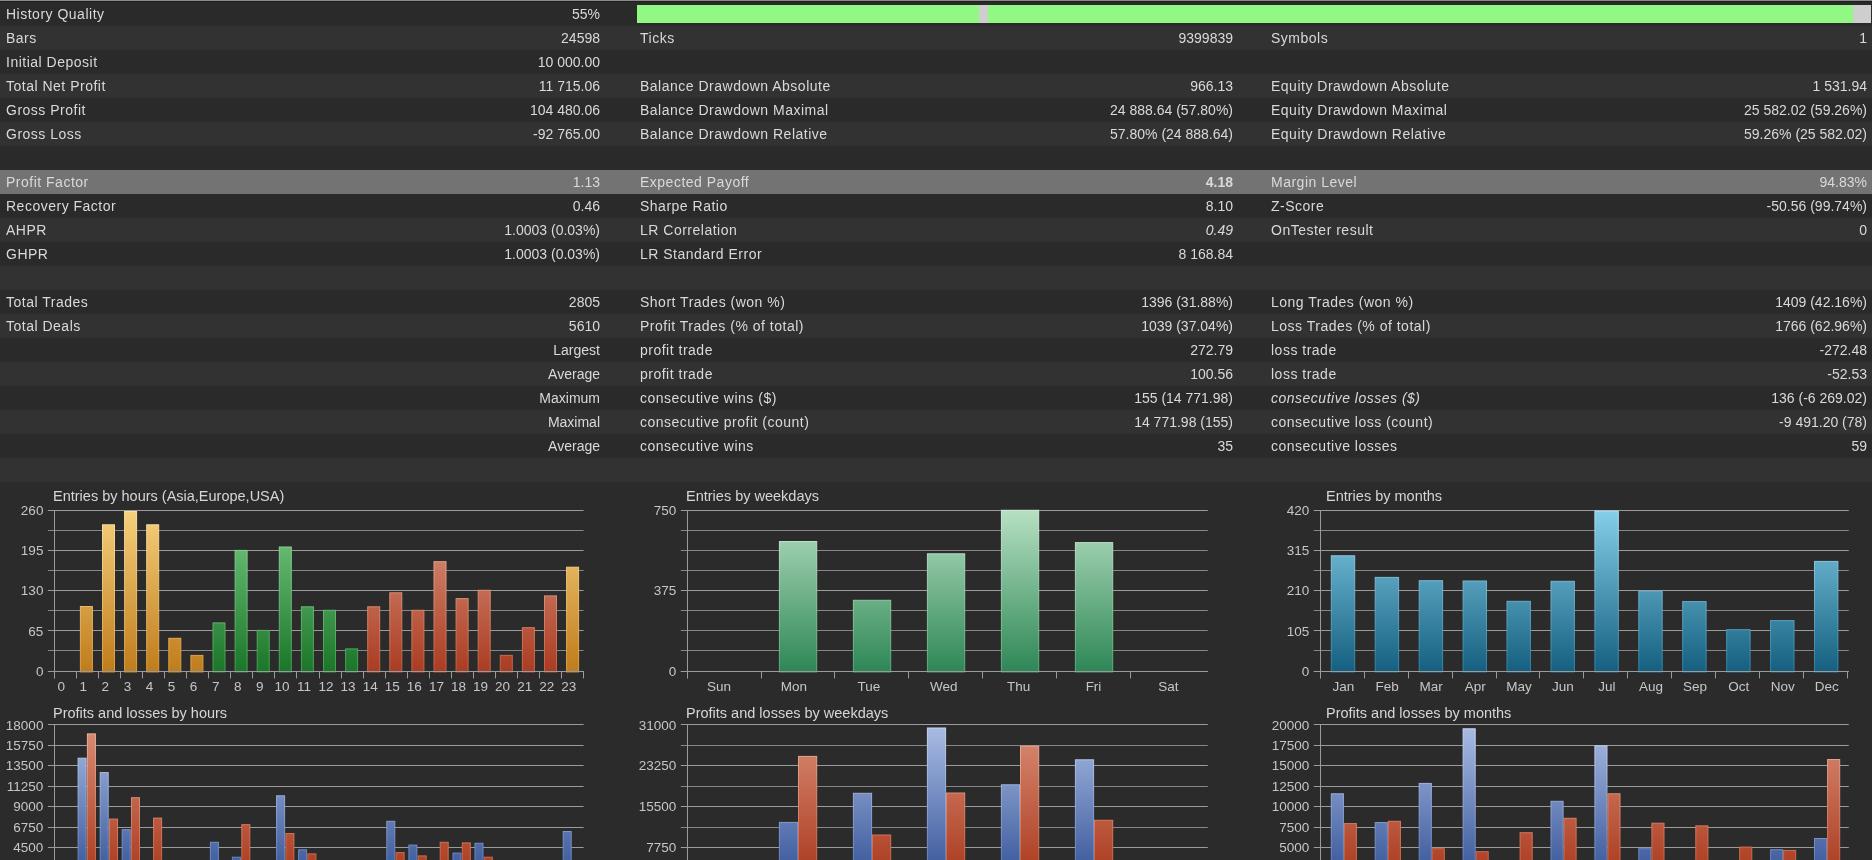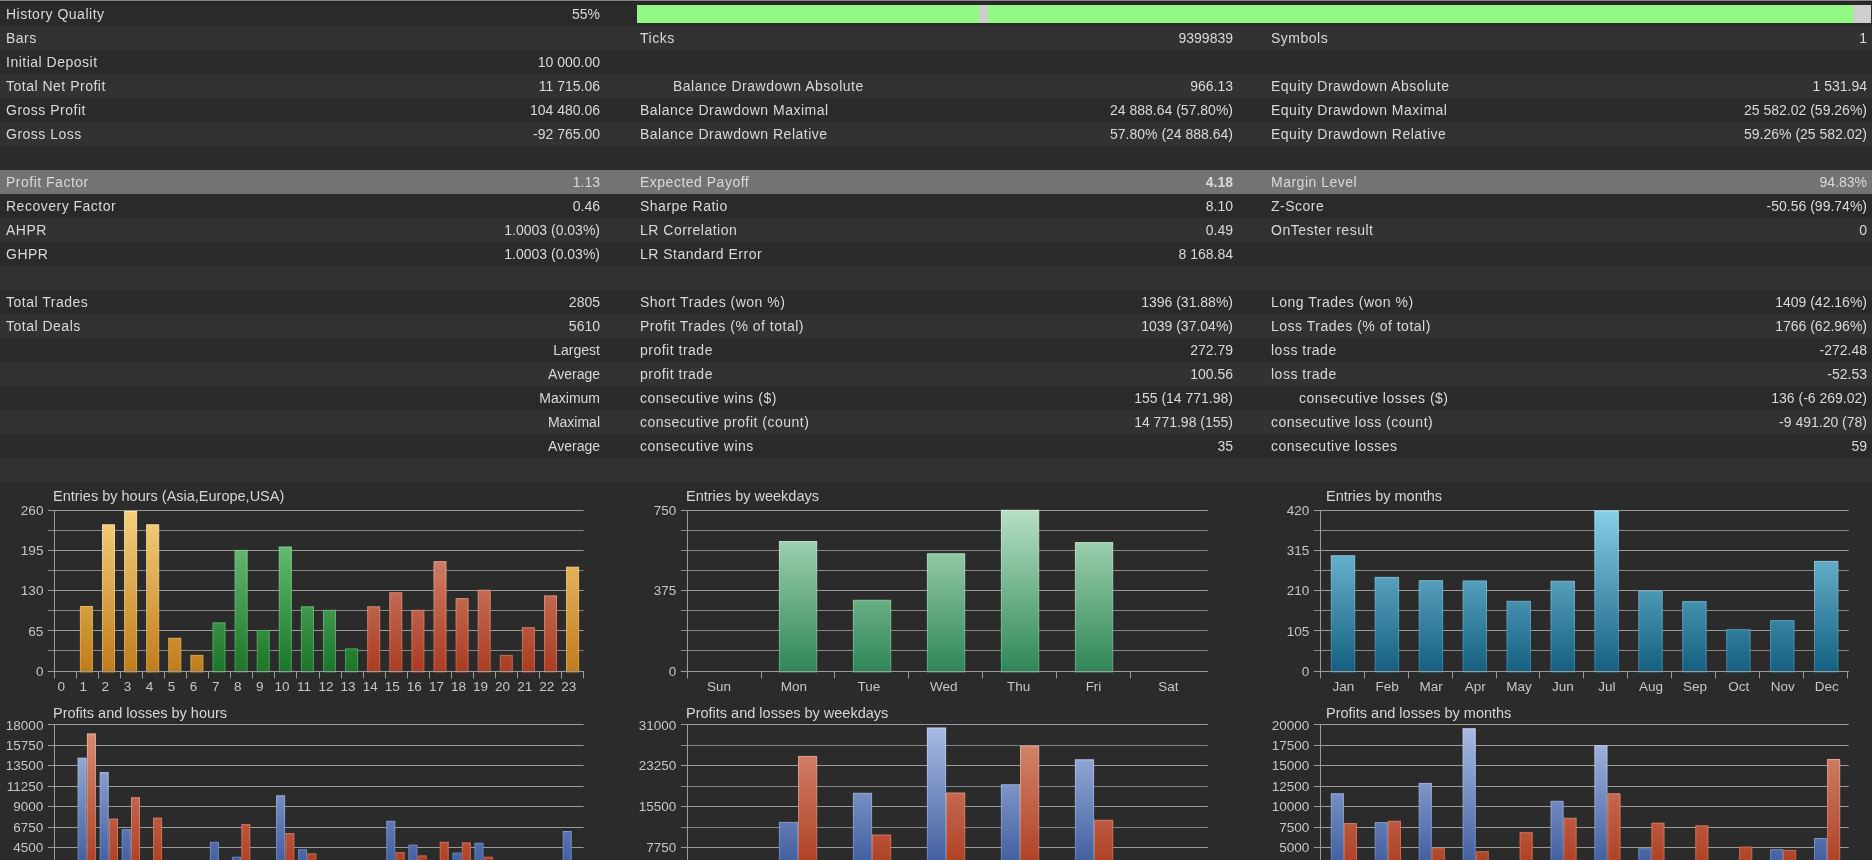--- a/index.html
+++ b/index.html
@@ -16,33 +16,34 @@
 <div id="page">
 <div id="topline"></div>
     <div id="topdark"></div>
 <div style="position:absolute;left:0;top:2px;width:1.5px;height:480px;background:#242424;"></div>
 <div class="row" style="top:2px;background:#2a2a2a;">
       <span class="c lb" style="left:6px;width:400px;">History Quality</span>
       <span class="c r" style="left:300px;width:300px;">55%</span>
     </div>
     <div class="row" style="top:26px;background:#323233;">
       <span class="c lb" style="left:6px;width:400px;">Bars</span>
+      <span class="c r" style="left:300px;width:300px;">24598</span>
       <span class="c lb" style="left:640px;width:560px;">Ticks</span>
       <span class="c r" style="left:933px;width:300px;">9399839</span>
       <span class="c lb" style="left:1271px;width:560px;">Symbols</span>
       <span class="c r" style="left:1567px;width:300px;">1</span>
     </div>
     <div class="row" style="top:50px;background:#2a2a2a;">
       <span class="c lb" style="left:6px;width:400px;">Initial Deposit</span>
       <span class="c r" style="left:300px;width:300px;">10 000.00</span>
     </div>
     <div class="row" style="top:74px;background:#323233;">
       <span class="c lb" style="left:6px;width:400px;">Total Net Profit</span>
       <span class="c r" style="left:300px;width:300px;">11 715.06</span>
-      <span class="c lb" style="left:640px;width:560px;margin-left:33px;">Balance Drawdown Absolute</span>
+      <span class="c lb" style="left:640px;width:560px;">Balance Drawdown Absolute</span>
       <span class="c r" style="left:933px;width:300px;">966.13</span>
       <span class="c lb" style="left:1271px;width:560px;">Equity Drawdown Absolute</span>
       <span class="c r" style="left:1567px;width:300px;">1 531.94</span>
     </div>
     <div class="row" style="top:98px;background:#2a2a2a;">
       <span class="c lb" style="left:6px;width:400px;">Gross Profit</span>
       <span class="c r" style="left:300px;width:300px;">104 480.06</span>
       <span class="c lb" style="left:640px;width:560px;">Balance Drawdown Maximal</span>
       <span class="c r" style="left:933px;width:300px;">24 888.64 (57.80%)</span>
       <span class="c lb" style="left:1271px;width:560px;">Equity Drawdown Maximal</span>
@@ -70,21 +71,21 @@
       <span class="c r" style="left:300px;width:300px;">0.46</span>
       <span class="c lb" style="left:640px;width:560px;">Sharpe Ratio</span>
       <span class="c r" style="left:933px;width:300px;">8.10</span>
       <span class="c lb" style="left:1271px;width:560px;">Z-Score</span>
       <span class="c r" style="left:1567px;width:300px;">-50.56 (99.74%)</span>
     </div>
     <div class="row" style="top:218px;background:#323233;">
       <span class="c lb" style="left:6px;width:400px;">AHPR</span>
       <span class="c r" style="left:300px;width:300px;">1.0003 (0.03%)</span>
       <span class="c lb" style="left:640px;width:560px;">LR Correlation</span>
-      <span class="c r" style="left:933px;width:300px;">0.49</span>
+      <span class="c r" style="left:933px;width:300px;font-style:italic;">0.49</span>
       <span class="c lb" style="left:1271px;width:560px;">OnTester result</span>
       <span class="c r" style="left:1567px;width:300px;">0</span>
     </div>
     <div class="row" style="top:242px;background:#2a2a2a;">
       <span class="c lb" style="left:6px;width:400px;">GHPR</span>
       <span class="c r" style="left:300px;width:300px;">1.0003 (0.03%)</span>
       <span class="c lb" style="left:640px;width:560px;">LR Standard Error</span>
       <span class="c r" style="left:933px;width:300px;">8 168.84</span>
     </div>
     <div class="row" style="top:266px;background:#323233;"></div>
@@ -115,21 +116,21 @@
       <span class="c r" style="left:300px;width:300px;">Average</span>
       <span class="c lb" style="left:640px;width:560px;">profit trade</span>
       <span class="c r" style="left:933px;width:300px;">100.56</span>
       <span class="c lb" style="left:1271px;width:560px;">loss trade</span>
       <span class="c r" style="left:1567px;width:300px;">-52.53</span>
     </div>
     <div class="row" style="top:386px;background:#2a2a2a;">
       <span class="c r" style="left:300px;width:300px;">Maximum</span>
       <span class="c lb" style="left:640px;width:560px;">consecutive wins ($)</span>
       <span class="c r" style="left:933px;width:300px;">155 (14 771.98)</span>
-      <span class="c lb" style="left:1299px;width:560px;">consecutive losses ($)</span>
+      <span class="c lb" style="left:1271px;width:560px;font-style:italic;">consecutive losses ($)</span>
       <span class="c r" style="left:1567px;width:300px;">136 (-6 269.02)</span>
     </div>
     <div class="row" style="top:410px;background:#323233;">
       <span class="c r" style="left:300px;width:300px;">Maximal</span>
       <span class="c lb" style="left:640px;width:560px;">consecutive profit (count)</span>
       <span class="c r" style="left:933px;width:300px;">14 771.98 (155)</span>
       <span class="c lb" style="left:1271px;width:560px;">consecutive loss (count)</span>
       <span class="c r" style="left:1567px;width:300px;">-9 491.20 (78)</span>
     </div>
     <div class="row" style="top:434px;background:#2a2a2a;">

